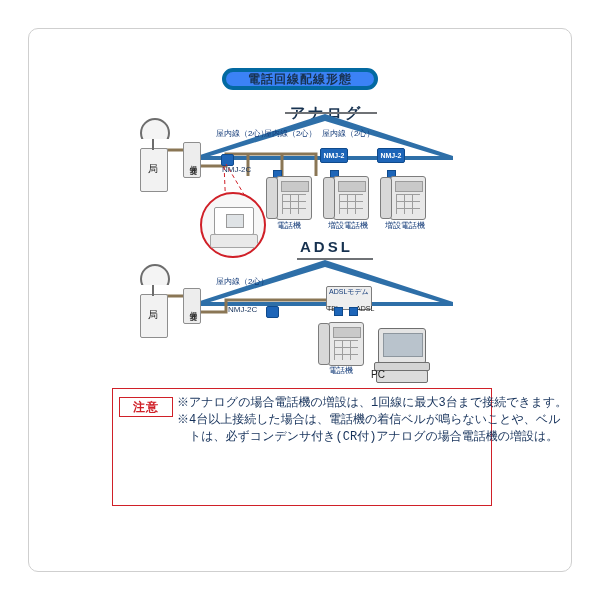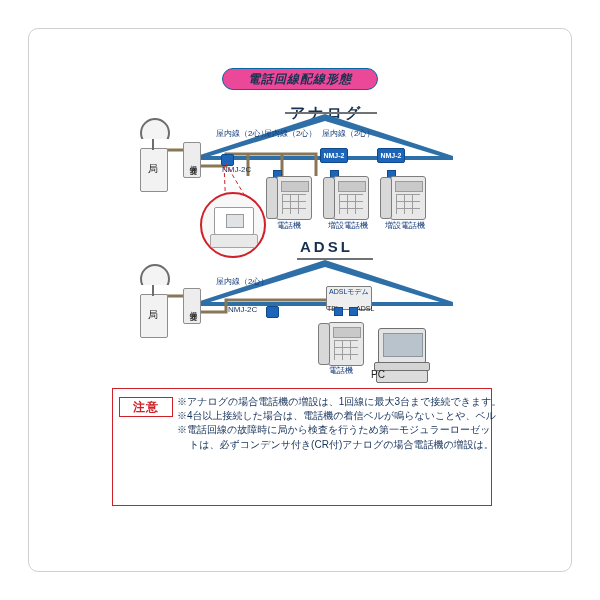--- a/index.html
+++ b/index.html
@@ -28,31 +28,30 @@
     border-radius: 10px;
     background: #ffffff;
     box-sizing: border-box;
   }
   
   .title-pill {
     position: absolute;
     left: 222px; top: 68px;
     width: 156px; height: 22px;
     border-radius: 11px;
-    background: #ec4899;
-    border: 1px solid #0369a1;
+    background: #3b82f6;
+    border: 4px solid #0369a1;
     box-sizing: border-box;
     display: flex;
     align-items: center;
     justify-content: center;
     font-size: 12px;
     color: #18324f;
     letter-spacing: 1px;
     font-weight: bold;
-    font-style: italic;
   }
   
   .sec-head {
     position: absolute;
     font-size: 15px;
     font-weight: bold;
     color: #16314f;
     letter-spacing: 3px;
   }
   #head-analog { left: 290px; top: 104px; text-align: center; }
@@ -272,24 +271,25 @@
     align-items: center;
     justify-content: center;
     letter-spacing: 1px;
   }
   .notice-lines {
     position: absolute;
     left: 64px; top: 6px;
     width: 310px;
   }
   .notice-lines div {
-    font-size: 10px;
+    font-size: 12px;
     color: #15315a;
     line-height: 1.42;
     white-space: nowrap;
+    font-family: Liberation Mono, monospace;
   }
   .notice-lines div.indent { padding-left: 12px; }
   .notice-foot {
     position: absolute;
     left: 0; top: 92px;
     width: 380px;
     text-align: center;
     font-size: 9px;
     color: #d02028;
     white-space: nowrap;
@@ -438,18 +438,17 @@
   </div>
   <div class="pc-base" style="left:374px; top:362px;"></div>
   <div class="kbd" style="left:376px; top:370px;"></div>
   <div class="lbl-blk" style="left:371px; top:369px; font-size:10px;">PC</div>
 
   <div class="notice">
     <div class="notice-tag">注意</div>
     <div class="notice-lines">
       <div>※アナログの場合電話機の増設は、1回線に最大3台まで接続できます。</div>
       <div>※4台以上接続した場合は、電話機の着信ベルが鳴らないことや、ベル</div>
-      <div>※電話回線の故障時に局から検査を行うため第一モジュラーローゼッ</div>
       <div class="indent">トは、必ずコンデンサ付き(CR付)アナログの場合電話機の増設は。</div>
     </div>
   </div>
 
 </div>
 
 </body></html>

